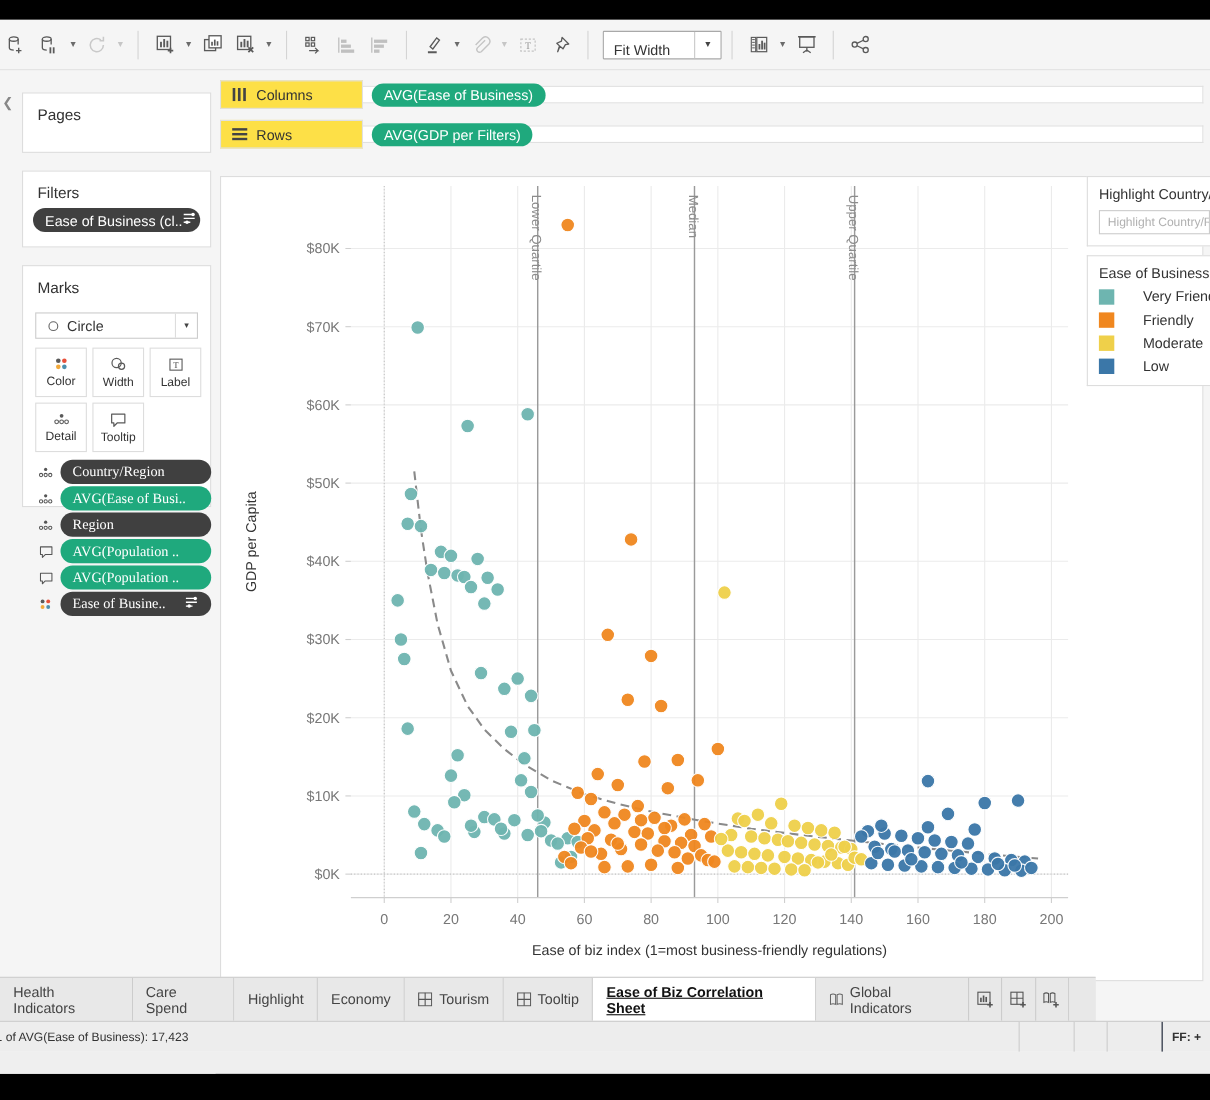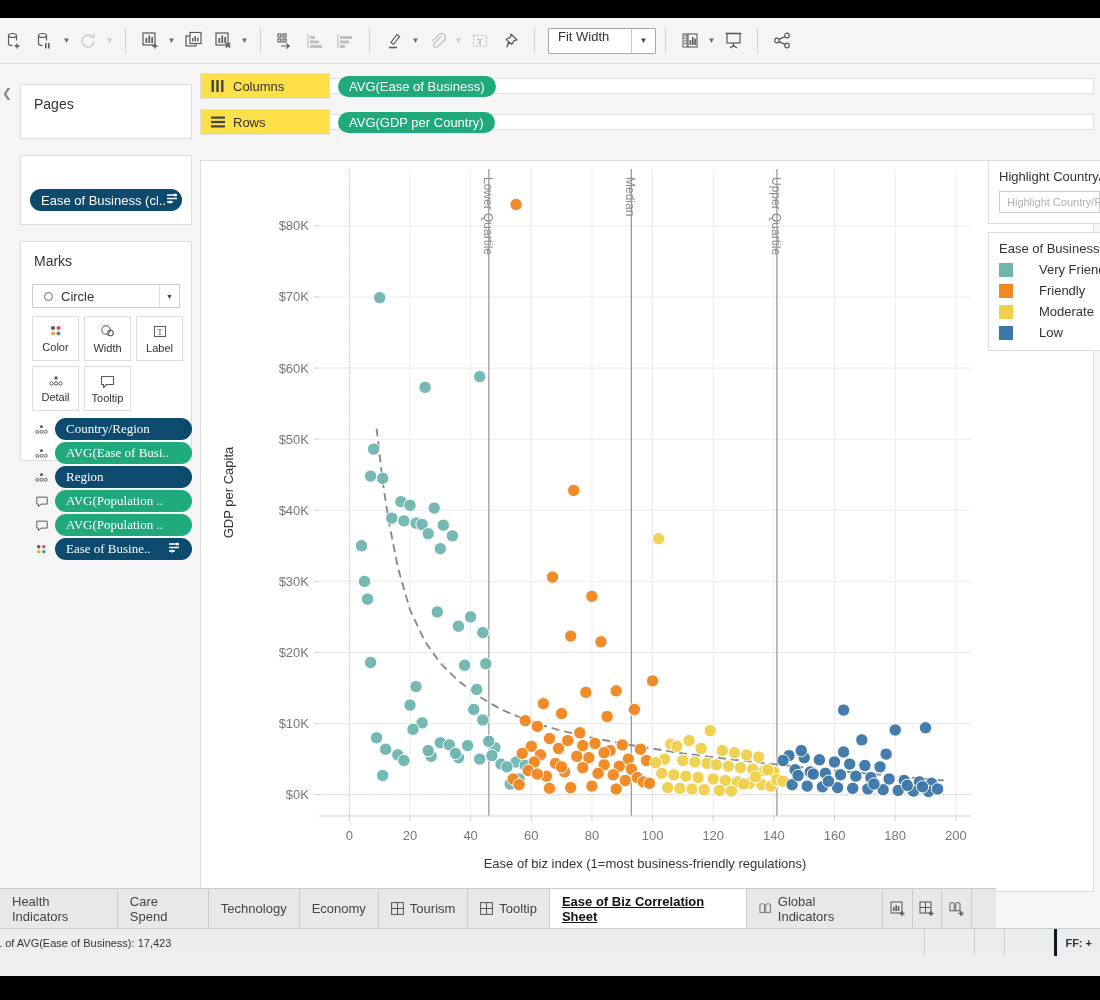--- a/index.html
+++ b/index.html
@@ -29,21 +29,21 @@
   }
   .tb-btn.dim { color: #bdbdbd; }
   .tb-caret {
     width: 13px; height: 30px; display: flex; align-items: center;
     justify-content: center; cursor: pointer;
     font-size: 8px; color: #6b6b6b;
   }
   .tb-caret.dim { color: #c6c6c6; }
   .fitbox {
     width: 108px; height: 26px; border: 1px solid #a9a9a9; background: #fff;
-    display: flex; align-items: flex-start; border-radius: 1px; margin-left: 4px;
+    display: flex; align-items: flex-end; border-radius: 1px; margin-left: 4px;
   }
   .fitbox .lbl { flex: 1; padding-left: 9px; font-size: 13px; color: #333; }
   .fitbox .arrow {
     width: 24px; height: 24px; border-left: 1px solid #c8c8c8;
     display: flex; align-items: center; justify-content: center;
     font-size: 8px; color: #444;
   }
 
   
   .sidebar { position: absolute; left: 0; top: 46px; width: 196px; bottom: 0; background: #f5f5f5; }
@@ -53,21 +53,21 @@
   .card {
     position: absolute; left: 20px; width: 172px;
     background: #fff; border: 1px solid #ddd;
   }
   .card-title { font-size: 14px; color: #333; padding: 11px 0 0 13px; }
   .pill {
     height: 22px; border-radius: 11px; display: flex; align-items: center;
     color: #fff; font-size: 13px; padding: 0 11px; cursor: pointer;
     white-space: nowrap; overflow: hidden;
   }
-  .pill.blue { background: #0c4a6e; }
+  .pill.blue { background: #404040; }
   .pill.green { background: #1fa97d; }
   .pill-filter-ico { margin-left: auto; font-size: 12px; }
 
   #pages-card { top: 20px; height: 55px; }
   #filters-card { top: 91px; height: 70px; }
   #filters-card .pill { position: absolute; left: 9px; top: 33px; width: 152px; }
   #marks-card { top: 177px; height: 220px; }
 
   .mark-select {
     position: absolute; left: 11px; top: 42px; width: 148px; height: 24px;
@@ -153,21 +153,21 @@
   
   .statusbar {
     position: absolute; left: 0; bottom: 20px; width: 1100px; height: 28px;
     background: #ededed; border-top: 1px solid #ccc;
     display: flex; align-items: center; font-size: 11px; color: #333;
   }
   .sb-text { padding-left: 0px; margin-left: -4px; }
   .sb-spacer { flex: 1; }
   .sb-cell { width: 30px; height: 28px; border-left: 1px solid #ccc; }
   .sb-cell.w50 { width: 50px; }
-  .sb-ff { border-left: 3px solid #0f172a; height: 28px; display: flex; align-items: center; padding: 0 8px; font-size: 11px; font-weight: bold; }
+  .sb-ff { border-left: 1px solid #0f172a; height: 28px; display: flex; align-items: center; padding: 0 8px; font-size: 11px; font-weight: bold; }
   .botstrip { position: absolute; left: 0; bottom: 0; width: 1100px; height: 20px; background: #efefef; }
 </style>
 </head>
 <body>
 
 <div id="app">
 
   <div class="toolbar">
     <div class="tb-group">
       <div class="tb-btn">
@@ -331,20 +331,21 @@
   </div>
 
   <div class="sidebar">
     <div class="collapse-arrow">❮</div>
 
     <div class="card" id="pages-card">
       <div class="card-title">Pages</div>
     </div>
 
     <div class="card" id="filters-card">
+      <div class="card-title">Filters</div>
       <div class="pill blue">
         <span>Ease of Business (cl..</span>
         <span class="pill-filter-ico">
           <svg width="13" height="13" viewBox="0 0 13 13">
               <path d="M1 3h8M1 6.5h10M1 10h6" stroke="#fff" stroke-width="1.3"></path>
               <circle cx="9.5" cy="3" r="1.6" fill="#fff"></circle>
               <circle cx="4" cy="10" r="1.6" fill="#fff"></circle>
             </svg>
         </span>
       </div>
@@ -491,21 +492,21 @@
     <div class="shelf-row">
       <div class="shelf-lbl">
         <svg width="14" height="12" viewBox="0 0 14 12">
             <rect x="0" y="0.5" width="14" height="2.2" fill="#444"></rect>
             <rect x="0" y="4.9" width="14" height="2.2" fill="#444"></rect>
             <rect x="0" y="9.3" width="14" height="2.2" fill="#444"></rect>
           </svg>
         <span>Rows</span>
       </div>
       <div class="shelf-area">
-        <span class="pill green">AVG(GDP per Country)</span>
+        <span class="pill green">AVG(GDP per Filters)</span>
       </div>
     </div>
 
     <div class="canvas-wrap">
       <svg id="plotsvg" width="782" height="760" viewBox="0 0 782 760">
           <rect x="118" y="8" width="652" height="647" fill="#fff"></rect>
           <line x1="118" y1="633.6703296703297" x2="770" y2="633.6703296703297" stroke="#ebebeb" stroke-width="1"></line>
           <line x1="118" y1="562.5714285714286" x2="770" y2="562.5714285714286" stroke="#ebebeb" stroke-width="1"></line>
           <line x1="118" y1="491.4725274725275" x2="770" y2="491.4725274725275" stroke="#ebebeb" stroke-width="1"></line>
           <line x1="118" y1="420.3736263736264" x2="770" y2="420.3736263736264" stroke="#ebebeb" stroke-width="1"></line>
@@ -815,21 +816,21 @@
   </div>
 
   <div class="tabbar" id="tabbar">
       <div class="tab">
         <span>Health Indicators</span>
       </div>
       <div class="tab">
         <span>Care Spend</span>
       </div>
       <div class="tab">
-        <span>Technology</span>
+        <span>Highlight</span>
       </div>
       <div class="tab">
         <span>Economy</span>
       </div>
       <div class="tab">
         <svg width="13" height="13" viewBox="0 0 13 13">
           <rect x="0.6" y="0.6" width="11.8" height="11.8" fill="none" stroke="#555" stroke-width="1"></rect>
           <path d="M6.5 0.6v11.8M0.6 6.5h11.8" stroke="#555" stroke-width="1"></path>
         </svg>
         <span>Tourism</span>

